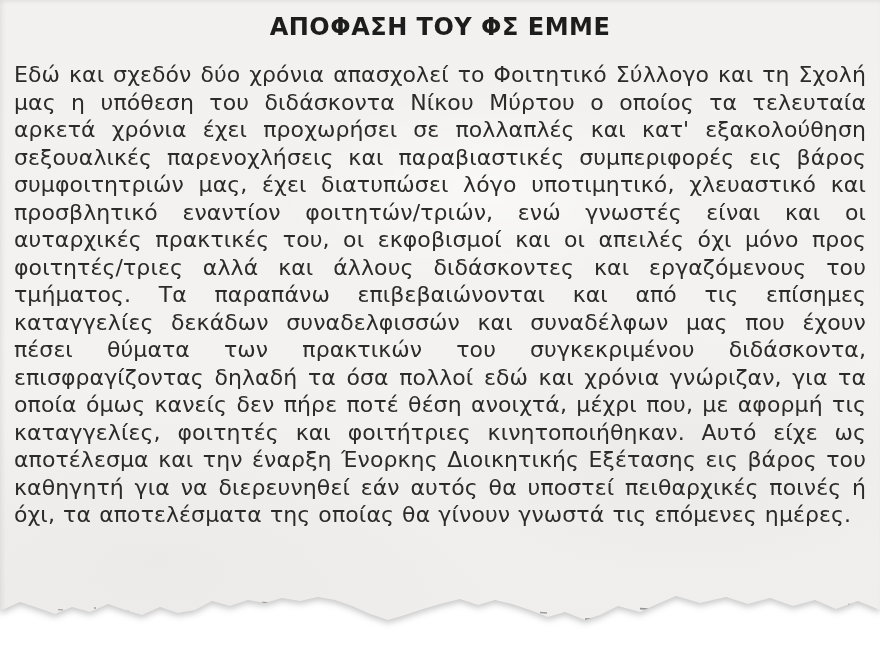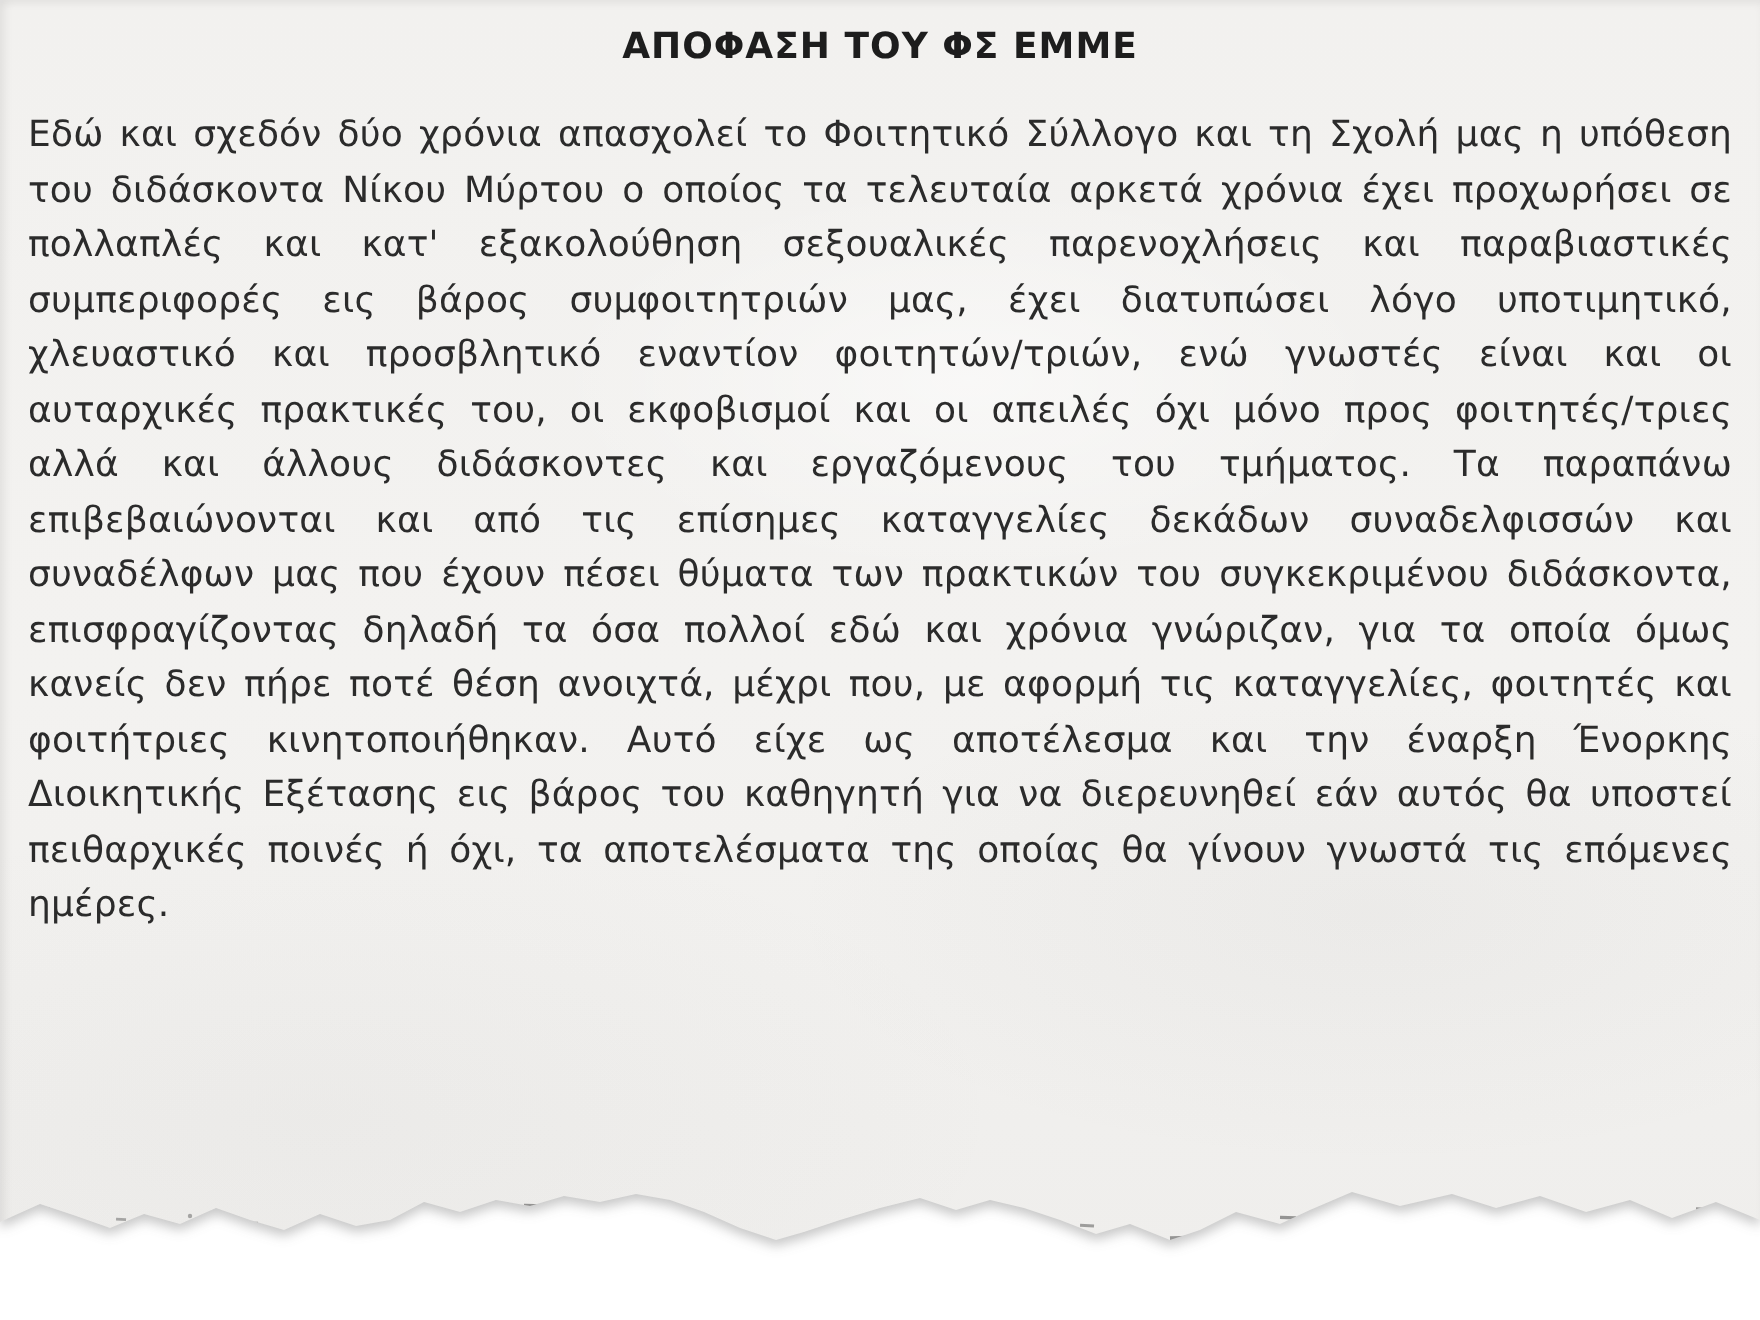--- a/index.html
+++ b/index.html
@@ -41,30 +41,30 @@
       300px 601px, 282px 598px, 265px 603px, 248px 600px, 230px 606px,
       212px 601px, 195px 610px, 178px 613px, 160px 607px, 142px 615px,
       125px 610px, 108px 604px, 90px 612px, 72px 607px, 55px 614px,
       38px 608px, 20px 602px, 0px 611px
     );
   }
   .doc-title {
     margin: 0;
     padding: 13px 14px 0 14px;
     text-align: center;
-    font-size: 18px;
+    font-size: 24px;
     font-weight: bold;
     letter-spacing: 0.5px;
     color: #1d1d1d;
   }
   .doc-body {
     margin: 0;
     padding: 20px 14px 0 14px;
     text-align: justify;
-    font-size: 18px;
+    font-size: 22px;
     line-height: 27.5px;
     letter-spacing: 0.1px;
     word-spacing: 1px;
     color: #2b2b2b;
   }
   .torn-specks {
     position: absolute;
     left: 0;
     top: 578px;
     width: 880px;

